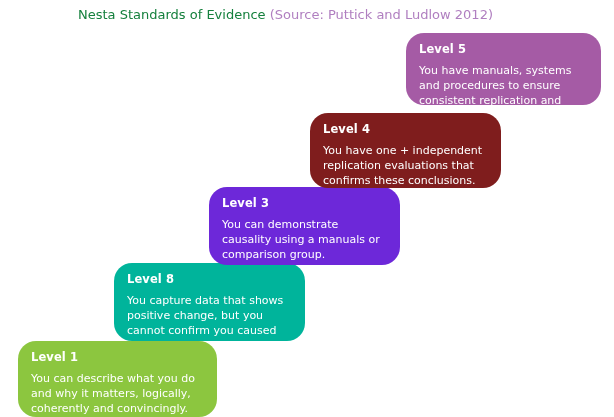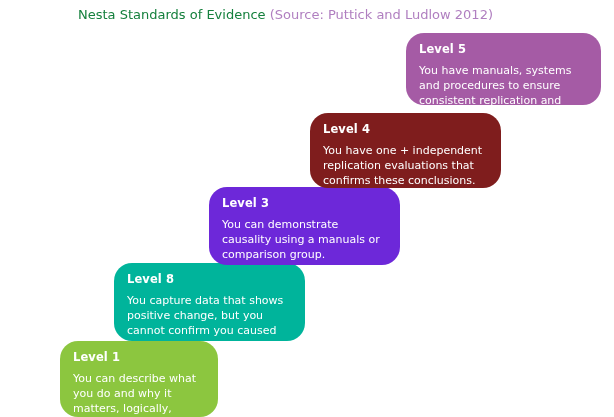--- a/index.html
+++ b/index.html
@@ -51,21 +51,21 @@
     letter-spacing: 0.1px;
   }
   .level-desc {
     font-size: 11px;
     line-height: 15.2px;
     color: #ffffff;
     margin: 0;
   }
 
   
-  #level-1 { left: 18px;  top: 341px; width: 158px; height: 76px; margin-left: 42px; }
+  #level-1 { left: 18px;  top: 341px; width: 199px; height: 76px; }
   #level-2 { left: 114px; top: 263px; width: 191px; height: 78px; }
   #level-3 { left: 209px; top: 187px; width: 191px; height: 78px; }
   #level-4 { left: 310px; top: 113px; width: 191px; height: 75px; }
   #level-5 { left: 406px; top: 33px;  width: 195px; height: 72px; }
 </style>
 </head>
 <body style="background-color: rgb(255, 255, 255);">
 
 <div id="chart-title">
   <span class="title-main">Nesta Standards of Evidence</span><span class="title-source"> (Source: Puttick and Ludlow 2012)</span>

